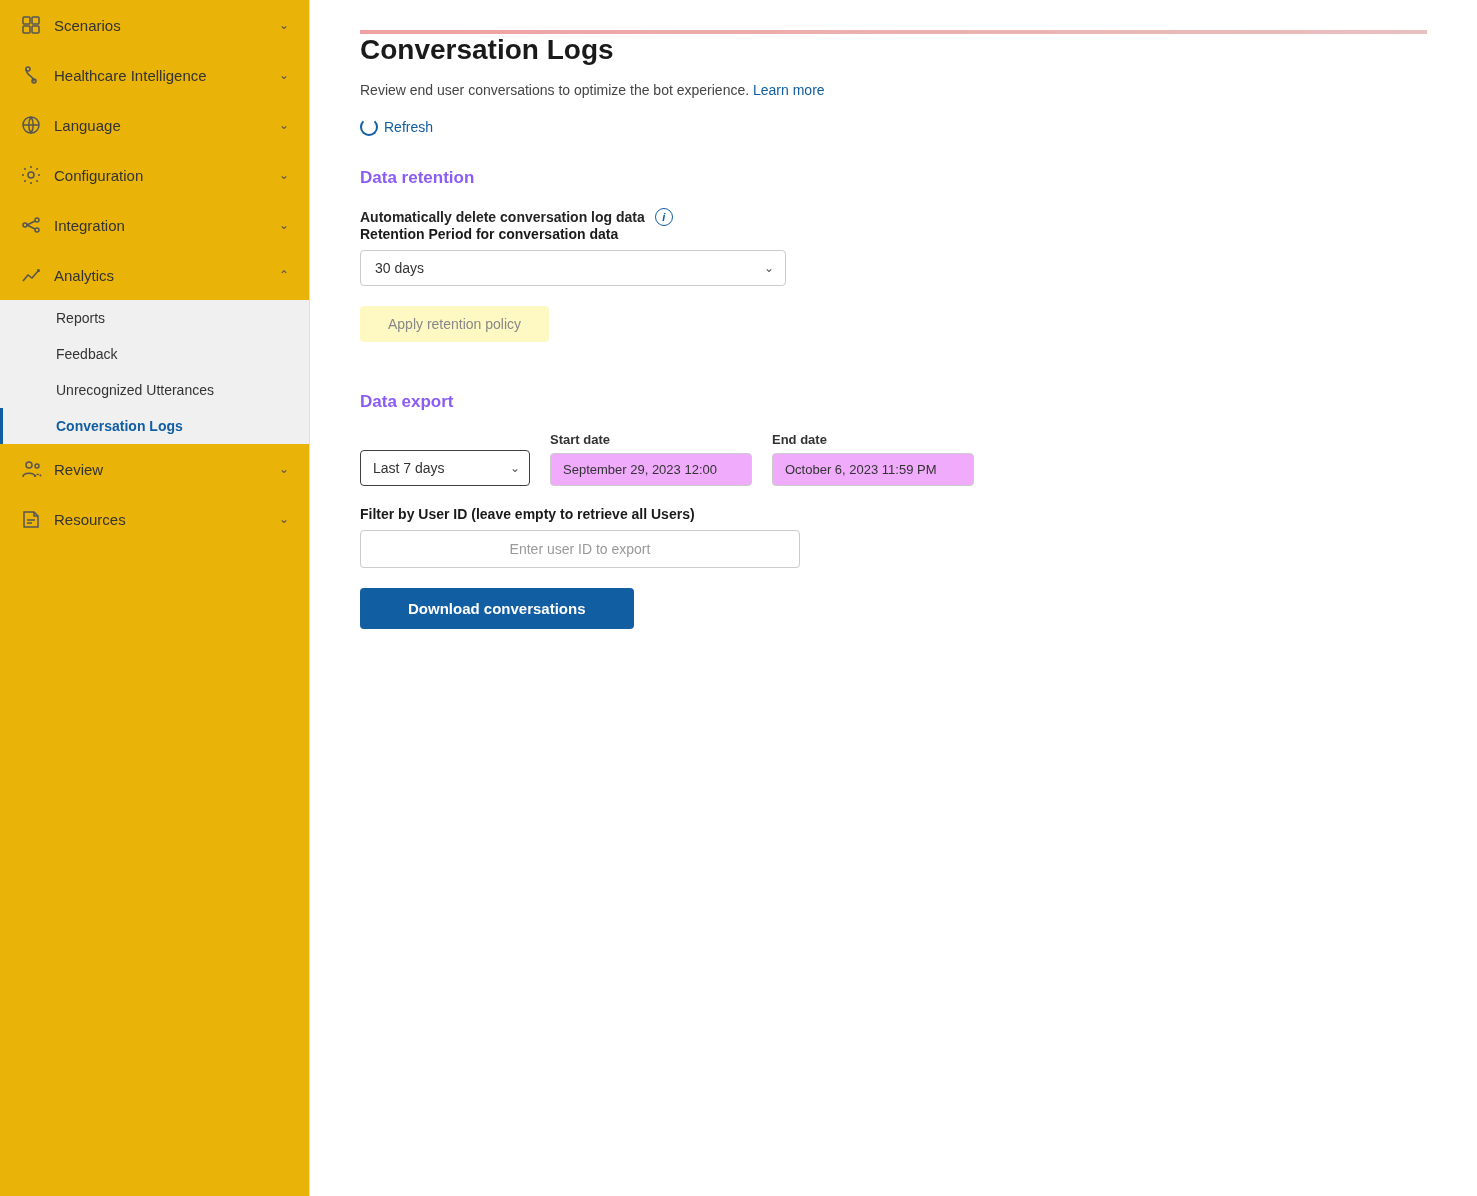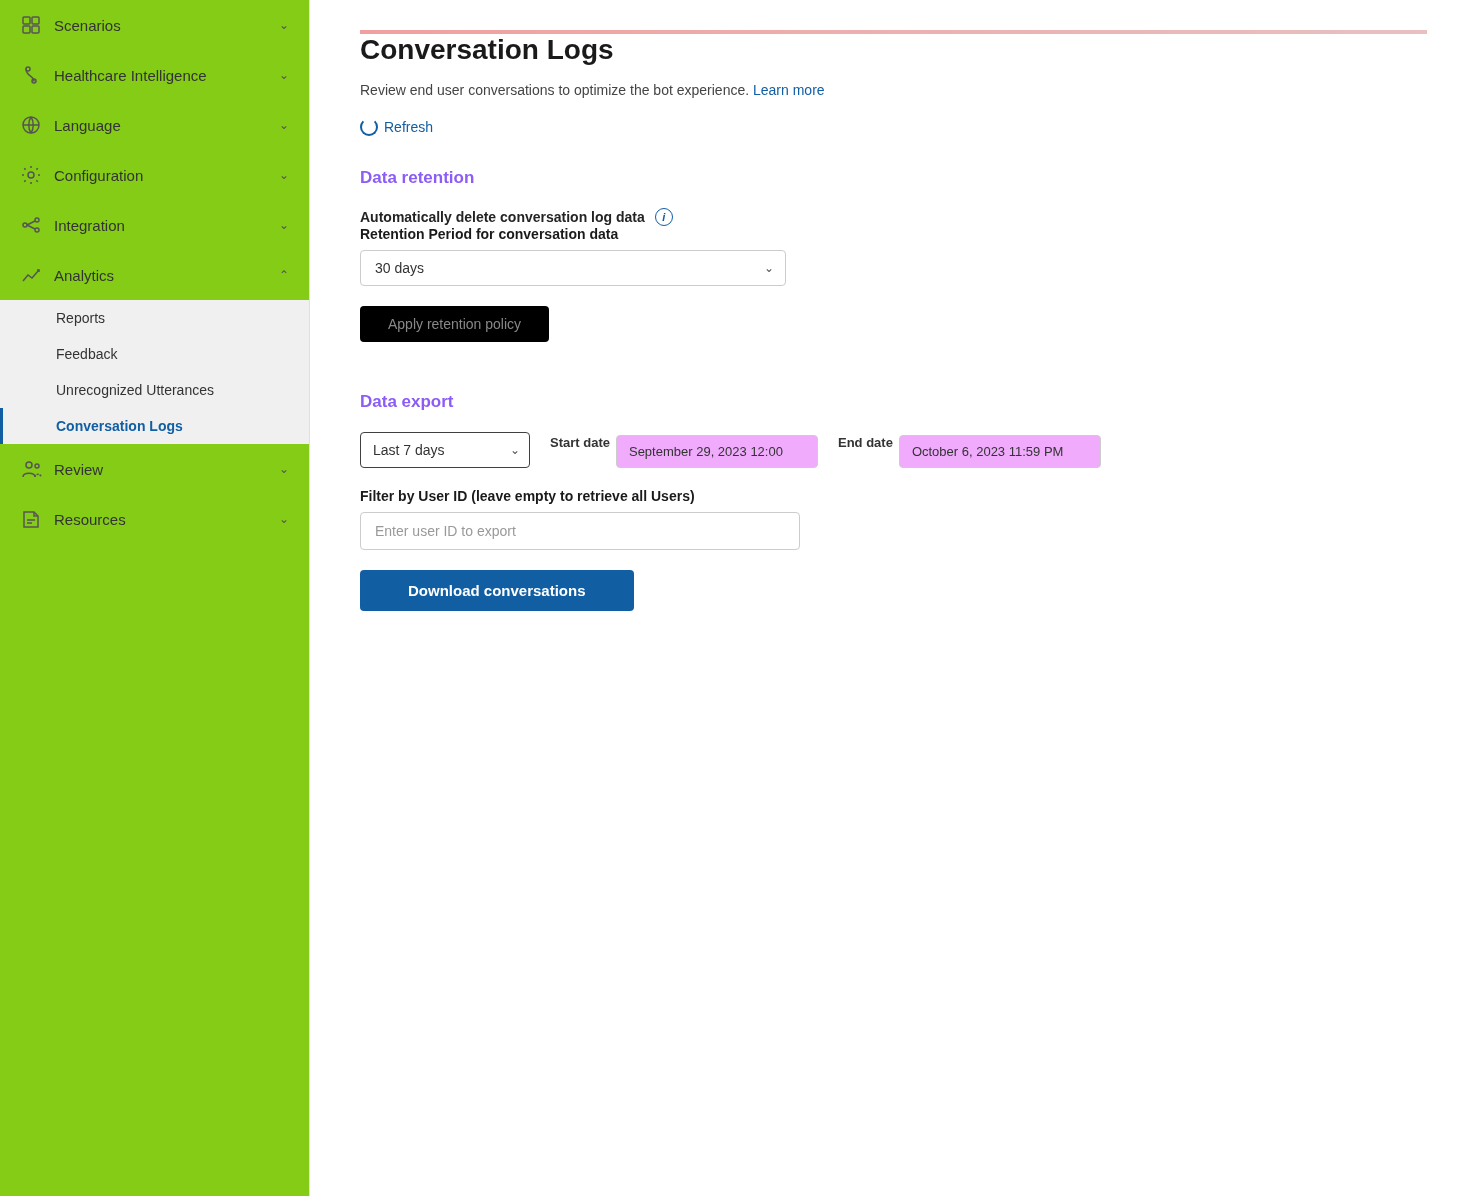--- a/index.html
+++ b/index.html
@@ -2,21 +2,21 @@
 <html><head>
   <meta charset="utf-8">
   <style>
     * { box-sizing: border-box; margin: 0; padding: 0; }
     body { font-family: 'Segoe UI', Arial, sans-serif; display: flex; height: 100vh; background: #fff; font-size: 14px; color: #242424; }
 
     
     .sidebar {
       width: 310px;
       min-width: 310px;
-      background: #84cc16;
+      background: #eab308;
       height: 100%;
       overflow-y: auto;
       border-right: 1px solid #e0e0e0;
     }
     .sidebar-item {
       display: flex;
       align-items: center;
       padding: 14px 20px;
       cursor: pointer;
       gap: 12px;
@@ -170,39 +170,39 @@
       right: 12px;
       top: 50%;
       transform: translateY(-50%);
       pointer-events: none;
       color: #555;
       font-size: 12px;
     }
 
     
     .apply-btn {
-      background: #000000;
+      background: #fef9c3;
       color: #888;
       border: none;
       padding: 10px 28px;
       border-radius: 4px;
       font-size: 14px;
       cursor: not-allowed;
       margin-top: 4px;
     }
 
     
     .date-row {
       display: flex;
       gap: 20px;
       align-items: flex-end;
       margin-bottom: 20px;
       flex-wrap: wrap;
     }
-    .date-field { display: flex; gap: 6px; }
+    .date-field { display: flex; flex-direction: column; gap: 6px; }
     .date-field label { font-size: 13px; font-weight: 600; color: #333; }
     .date-input {
       padding: 8px 12px;
       border: 1px solid #ccc;
       border-radius: 4px;
       font-size: 13px;
       color: #333;
       background: #f0abfc;
       min-width: 200px;
     }
@@ -241,20 +241,21 @@
     }
     .user-id-input {
       width: 440px;
       padding: 10px 14px;
       border: 1px solid #ccc;
       border-radius: 4px;
       font-size: 14px;
       color: #999;
       margin-bottom: 20px;
       display: block;
+      text-align: center;
     }
     .user-id-input::placeholder { color: #999; }
 
     .download-btn {
       background: #115ea3;
       color: #fff;
       border: none;
       padding: 12px 48px;
       border-radius: 4px;
       font-size: 15px;

